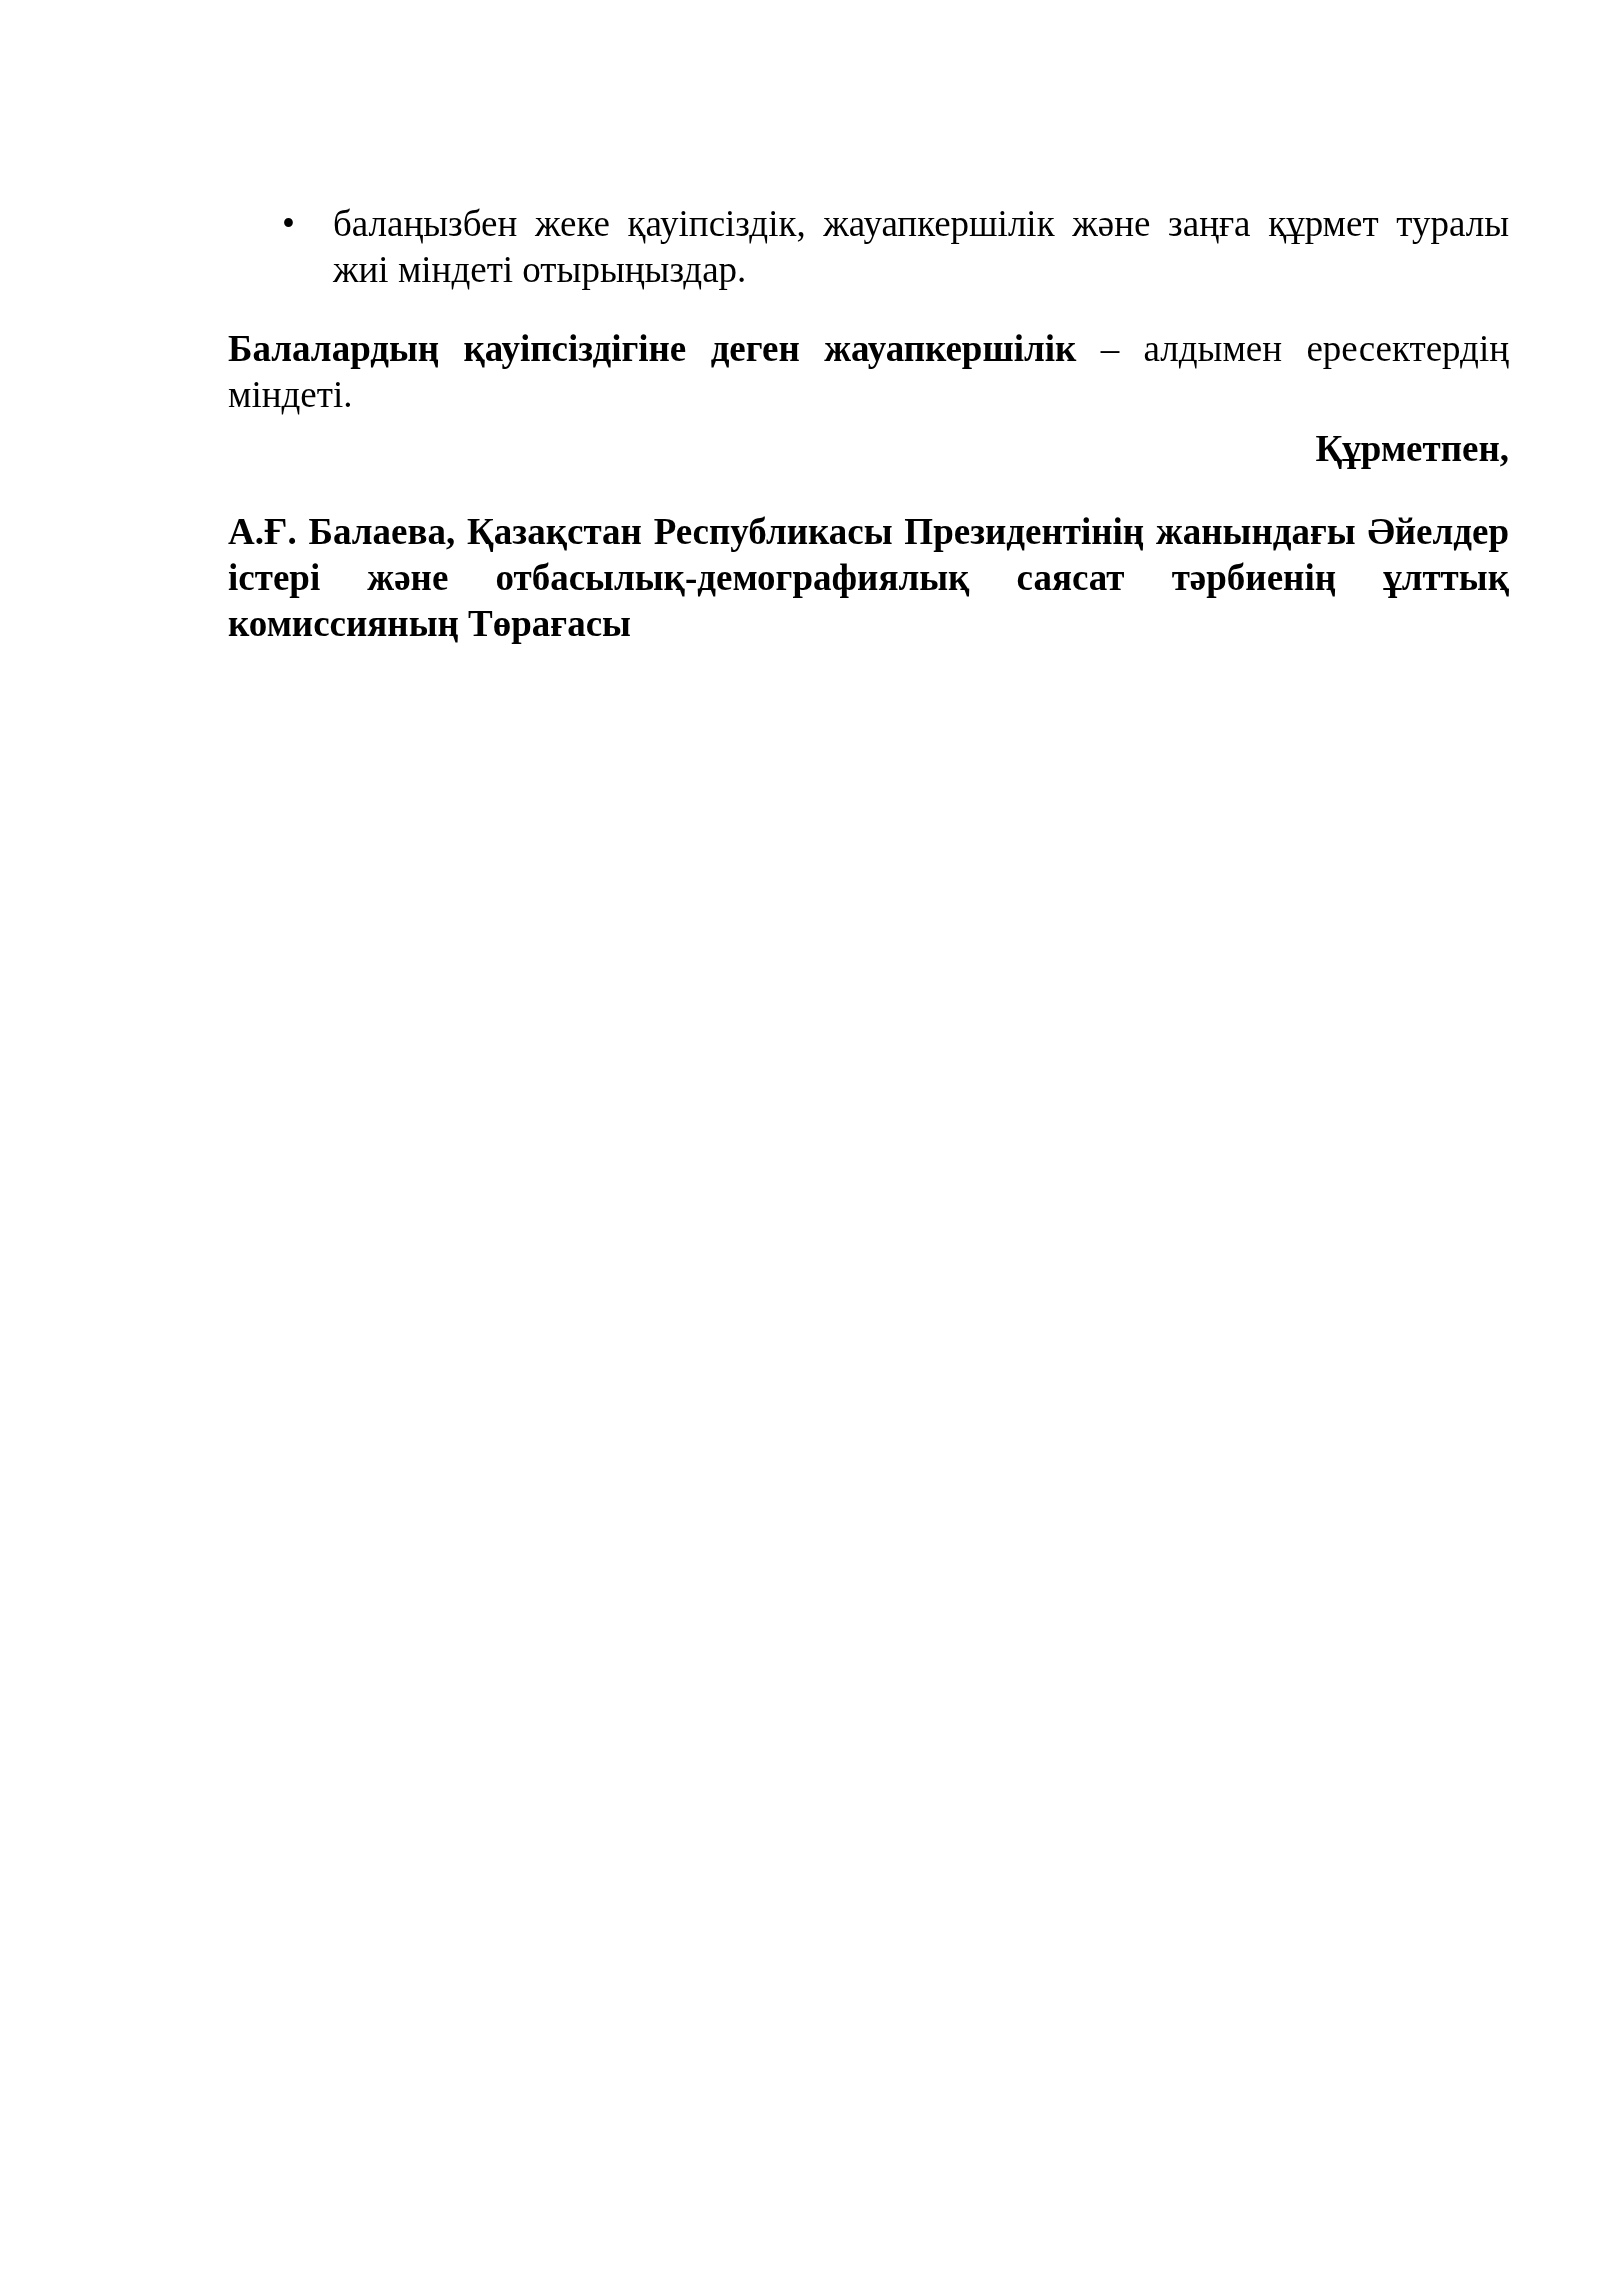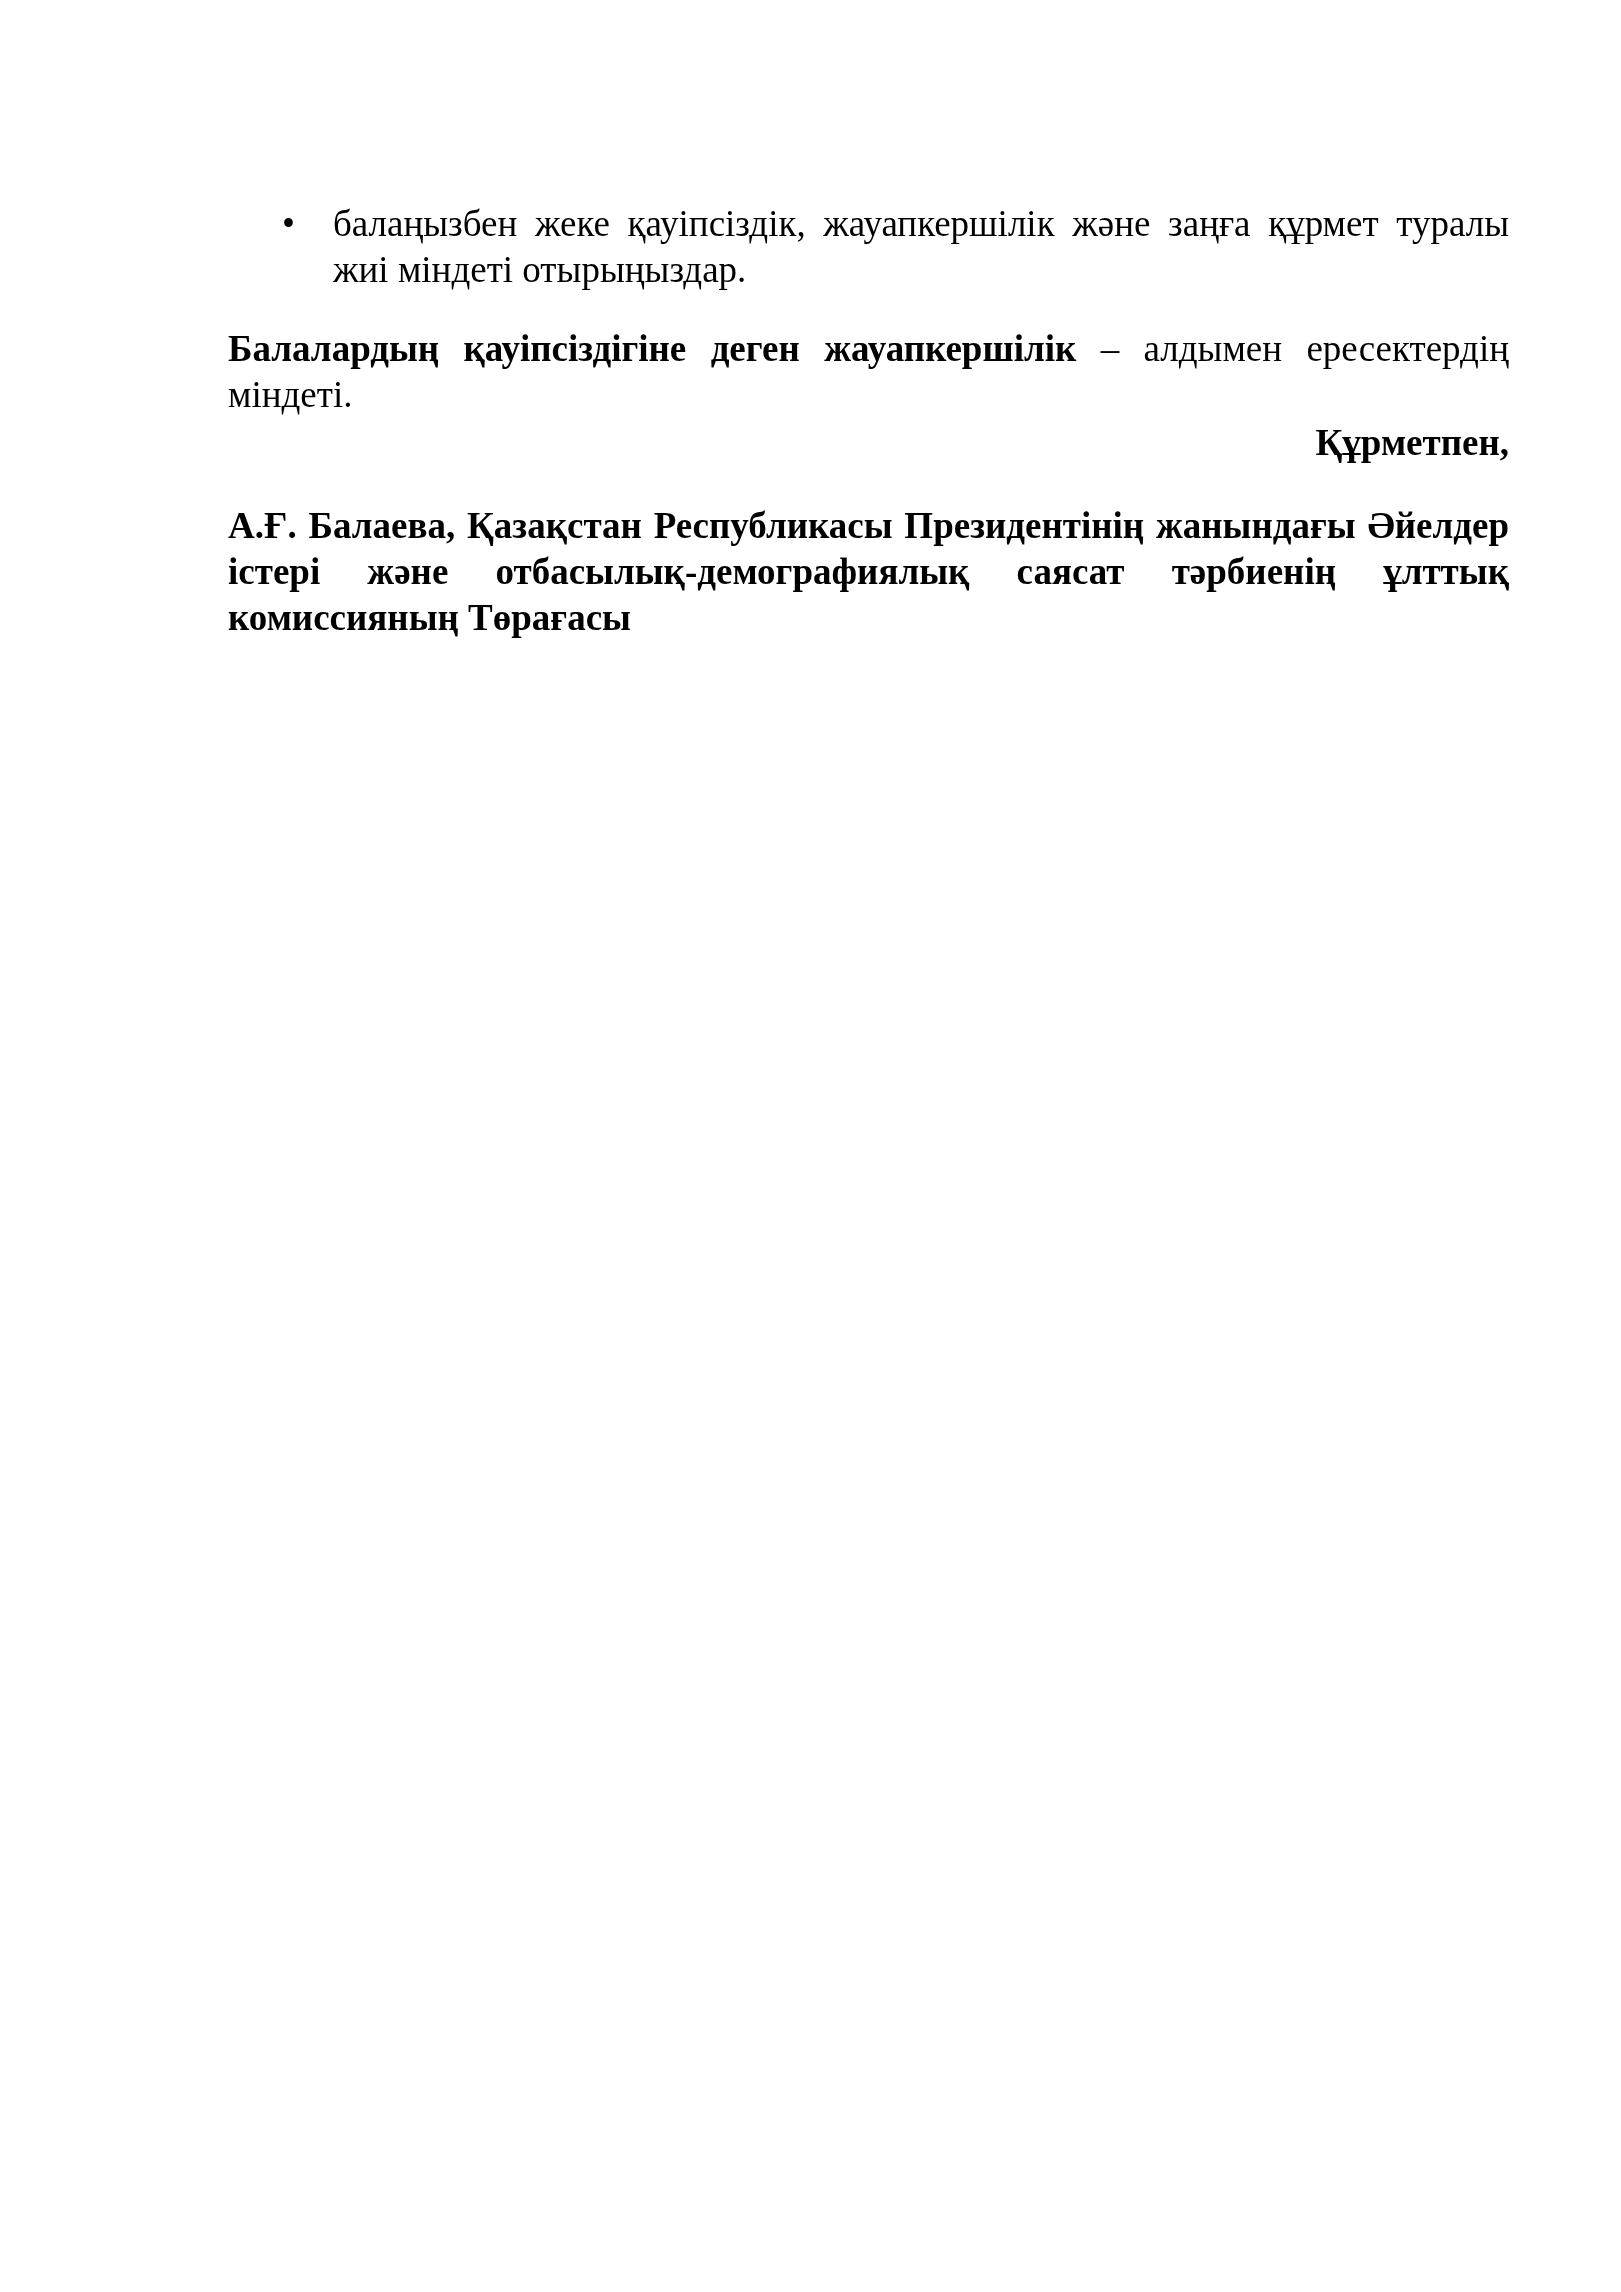--- a/index.html
+++ b/index.html
@@ -20,21 +20,21 @@
     line-height: 46px;
     box-sizing: border-box;
     padding: 201px 112px 0 228px;
     overflow: hidden;
   }
   .para {
     margin: 0 0 37px 0;
     text-align: justify;
   }
   .para.no-gap-after {
-    margin-bottom: 2px;
+    margin-bottom: 8px;
   }
   .bullet-list {
     list-style: none;
     margin: 0 0 33px 0;
     padding: 0;
   }
   .bullet-item {
     position: relative;
     padding-left: 105px;
     text-align: justify;

